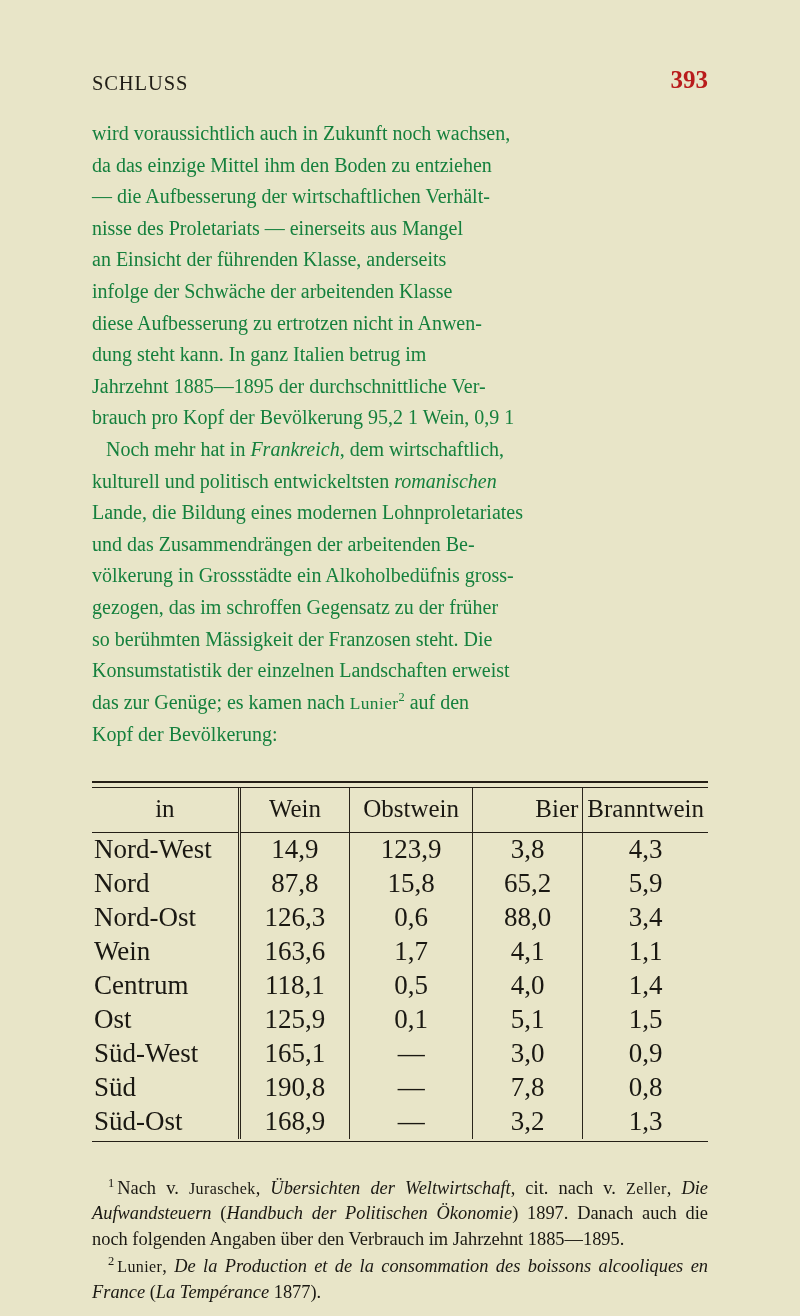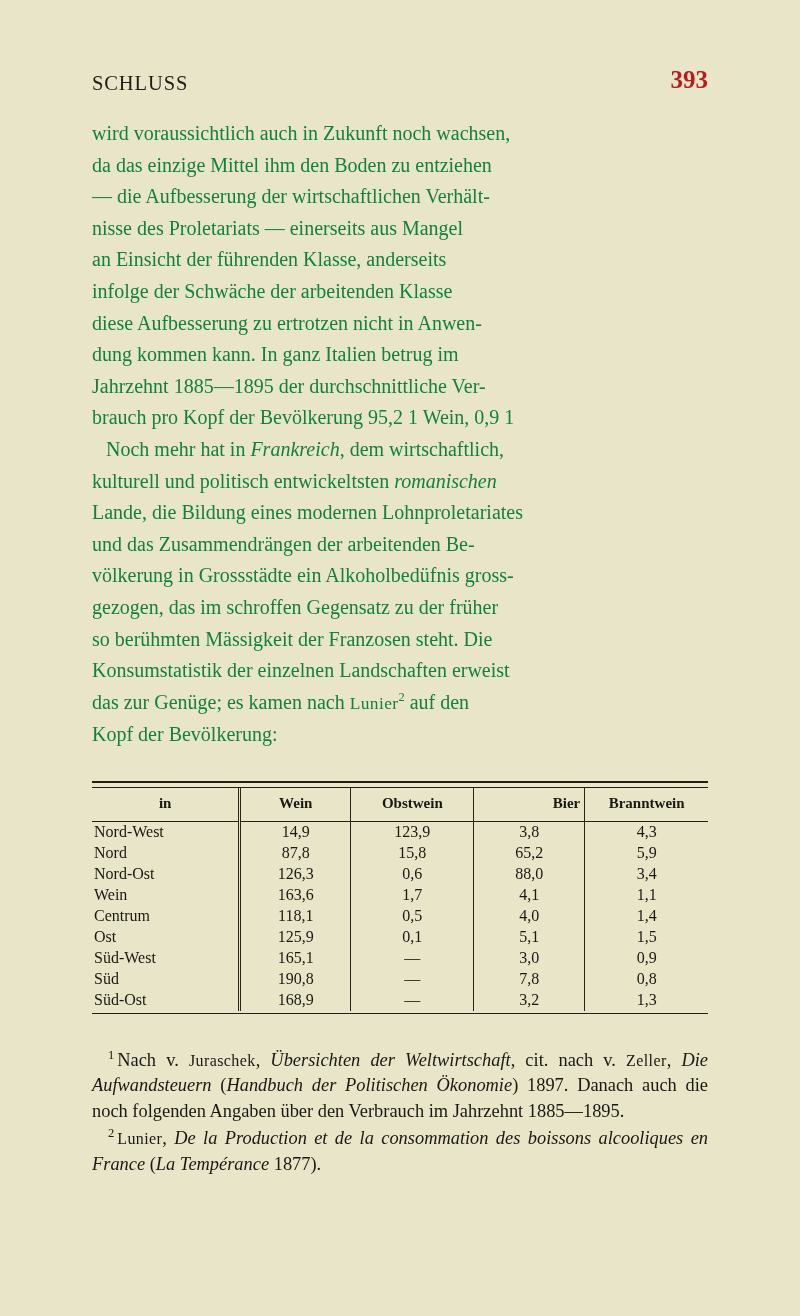--- a/index.html
+++ b/index.html
@@ -78,32 +78,32 @@
   .table-wrap {
     margin-top: 30px;
   }
   table.data {
     width: 100%;
     border-collapse: collapse;
     font-size: 20px;
     color: #1a1812;
   }
   table.data thead th {
-    font-weight: bold;
+    font-weight: normal;
     text-align: center;
     padding: 7px 4px 9px 4px;
-    font-size: 15px;
+    font-size: 25px;
   }
   table.data thead th.first {
     text-align: center;
   }
   table.data tbody td {
     padding: 1.5px 4px;
     text-align: center;
-    font-size: 16px;
+    font-size: 27px;
   }
   table.data tbody td.rowlabel {
     text-align: left;
     padding-left: 2px;
   }
   .rule-thin {
     border-top: 1.2px solid #241f16;
   }
   .vline {
     border-left: 1.2px solid #2a251b;
@@ -156,21 +156,21 @@
 
   <div class="body-text">
     <p>
       <span class="ln just"><span>wird voraussichtlich auch in Zukunft noch wachsen,</span></span>
       <span class="ln just"><span>da das einzige Mittel ihm den Boden zu entziehen</span></span>
       <span class="ln just"><span>— die Aufbesserung der wirtschaftlichen Verhält-</span></span>
       <span class="ln just"><span>nisse des Proletariats — einerseits aus Mangel</span></span>
       <span class="ln just"><span>an Einsicht der führenden Klasse, anderseits</span></span>
       <span class="ln just"><span>infolge der Schwäche der arbeitenden Klasse</span></span>
       <span class="ln just"><span>diese Aufbesserung zu ertrotzen nicht in Anwen-</span></span>
-      <span class="ln just"><span>dung kommen kann. In ganz Italien betrug im</span></span>
+      <span class="ln just"><span>dung steht kann. In ganz Italien betrug im</span></span>
       <span class="ln just"><span>Jahrzehnt 1885—1895 der durchschnittliche Ver-</span></span>
       <span class="ln just"><span>brauch pro Kopf der Bevölkerung 95,2 1 Wein, 0,9 1</span></span>
       <span class="ln just" style="text-indent:0;"><span style="padding-left:14px;">Noch mehr hat in <i>Frankreich</i>, dem wirtschaftlich,</span></span>
       <span class="ln just"><span>kulturell und politisch entwickeltsten <i>romanischen</i></span></span>
       <span class="ln just"><span>Lande, die Bildung eines modernen Lohnproletariates</span></span>
       <span class="ln just"><span>und das Zusammendrängen der arbeitenden Be-</span></span>
       <span class="ln just"><span>völkerung in Grossstädte ein Alkoholbedüfnis gross-</span></span>
       <span class="ln just"><span>gezogen, das im schroffen Gegensatz zu der früher</span></span>
       <span class="ln just"><span>so berühmten Mässigkeit der Franzosen steht. Die</span></span>
       <span class="ln just"><span>Konsumstatistik der einzelnen Landschaften erweist</span></span>

